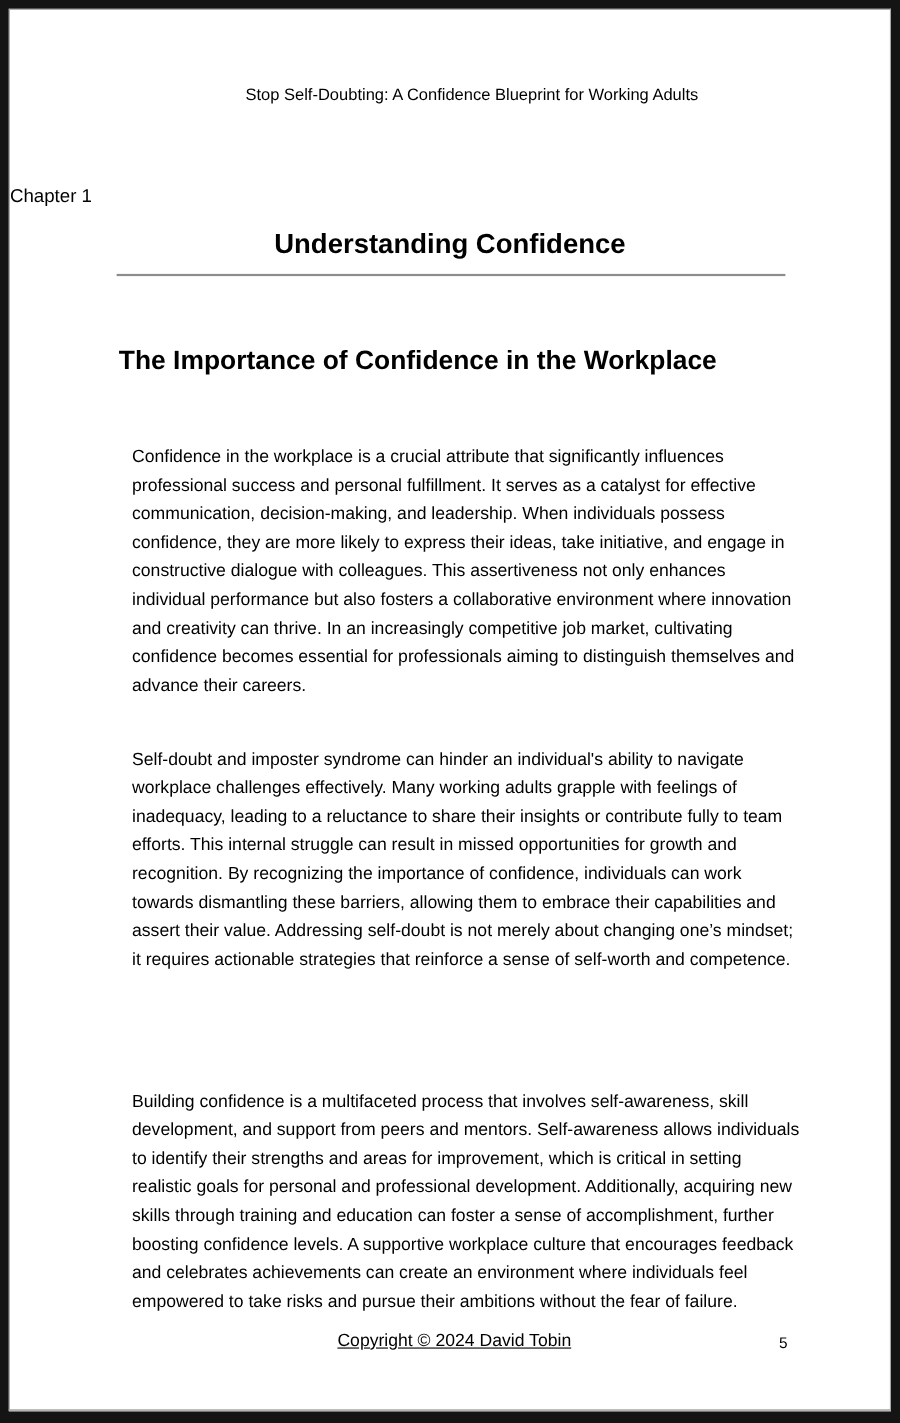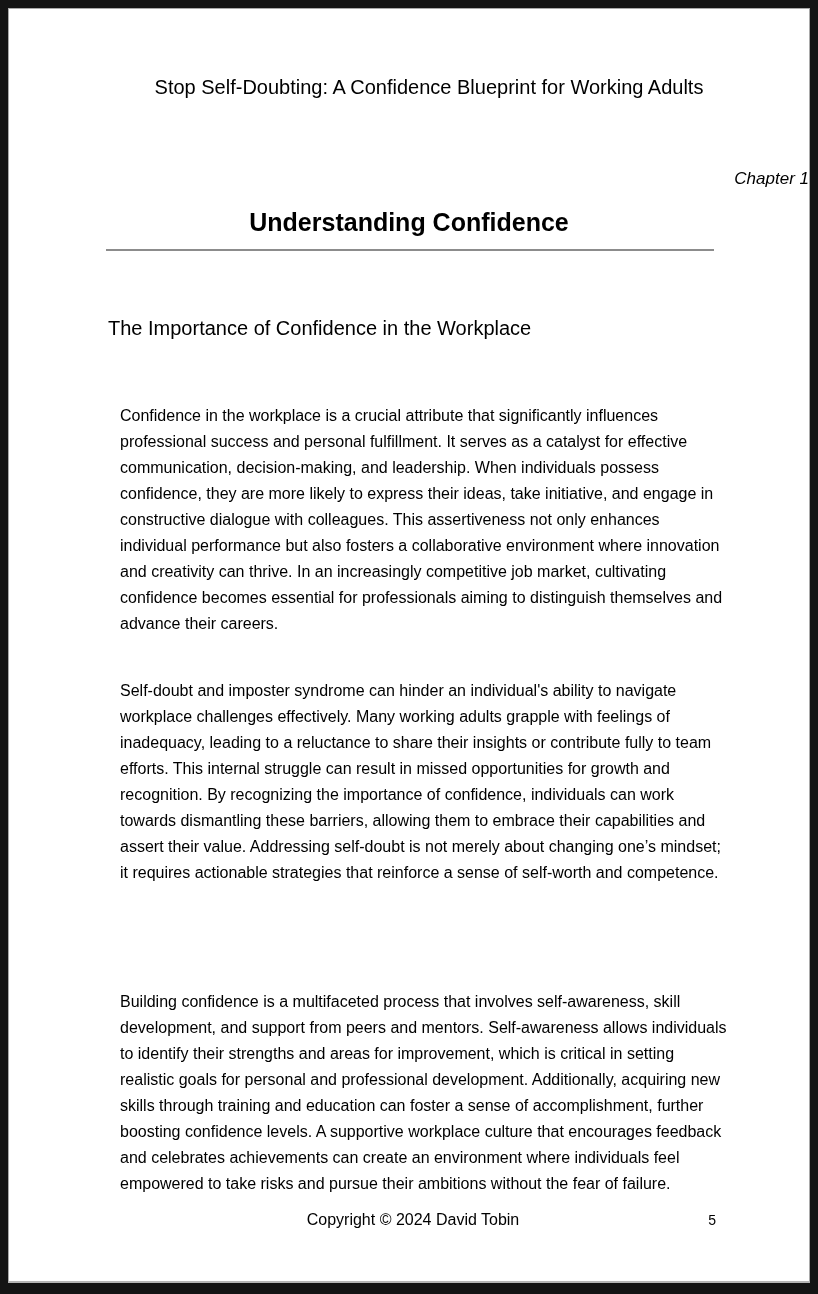--- a/index.html
+++ b/index.html
@@ -26,35 +26,34 @@
     border: 1px solid #a9a9a9;
     border-bottom: 2px solid #b5b5b5;
     box-sizing: content-box;
   }
   .running-header {
     position: absolute;
     top: 66px;
     left: 0;
     right: 0;
     text-align: center;
-    font-size: 20px;
+    font-size: 15px;
     line-height: 24px;
     color: #000;
     padding-left: 40px;
   }
   .chapter-label {
     position: absolute;
     top: 158px;
-    left: 13px;
+    left: 0;
     right: 0;
-    text-align: right;
+    text-align: left;
     font-size: 17px;
     line-height: 24px;
     color: #000;
-    font-style: italic;
   }
   .chapter-title {
     position: absolute;
     top: 184px;
     left: 0;
     right: 0;
     margin: 12px;
     text-align: center;
     font-size: 25px;
     line-height: 34px;
@@ -70,23 +69,23 @@
     margin: 0;
     border: none;
     border-top: 2px solid #8c8c8c;
   }
   .section-heading {
     position: absolute;
     top: 305px;
     left: 99px;
     width: 610px;
     margin: 0;
-    font-size: 20px;
+    font-size: 24px;
     line-height: 28px;
-    font-weight: normal;
+    font-weight: bold;
     color: #000;
   }
   .body-paragraph {
     position: absolute;
     left: 99px;
     width: 610px;
     margin: 12px;
     font-size: 16px;
     line-height: 26px;
     color: #000;
@@ -94,20 +93,21 @@
   }
   .para-1 { top: 382px; }
   .para-2 { top: 657px; }
   .para-3 { top: 968px; }
   .footer {
     position: absolute;
     top: 1198px;
     left: 99px;
     width: 610px;
     height: 26px;
+    text-decoration: underline;
   }
   .copyright {
     display: block;
     text-align: center;
     font-size: 16px;
     line-height: 26px;
     color: #000;
   }
   .page-number {
     position: absolute;

